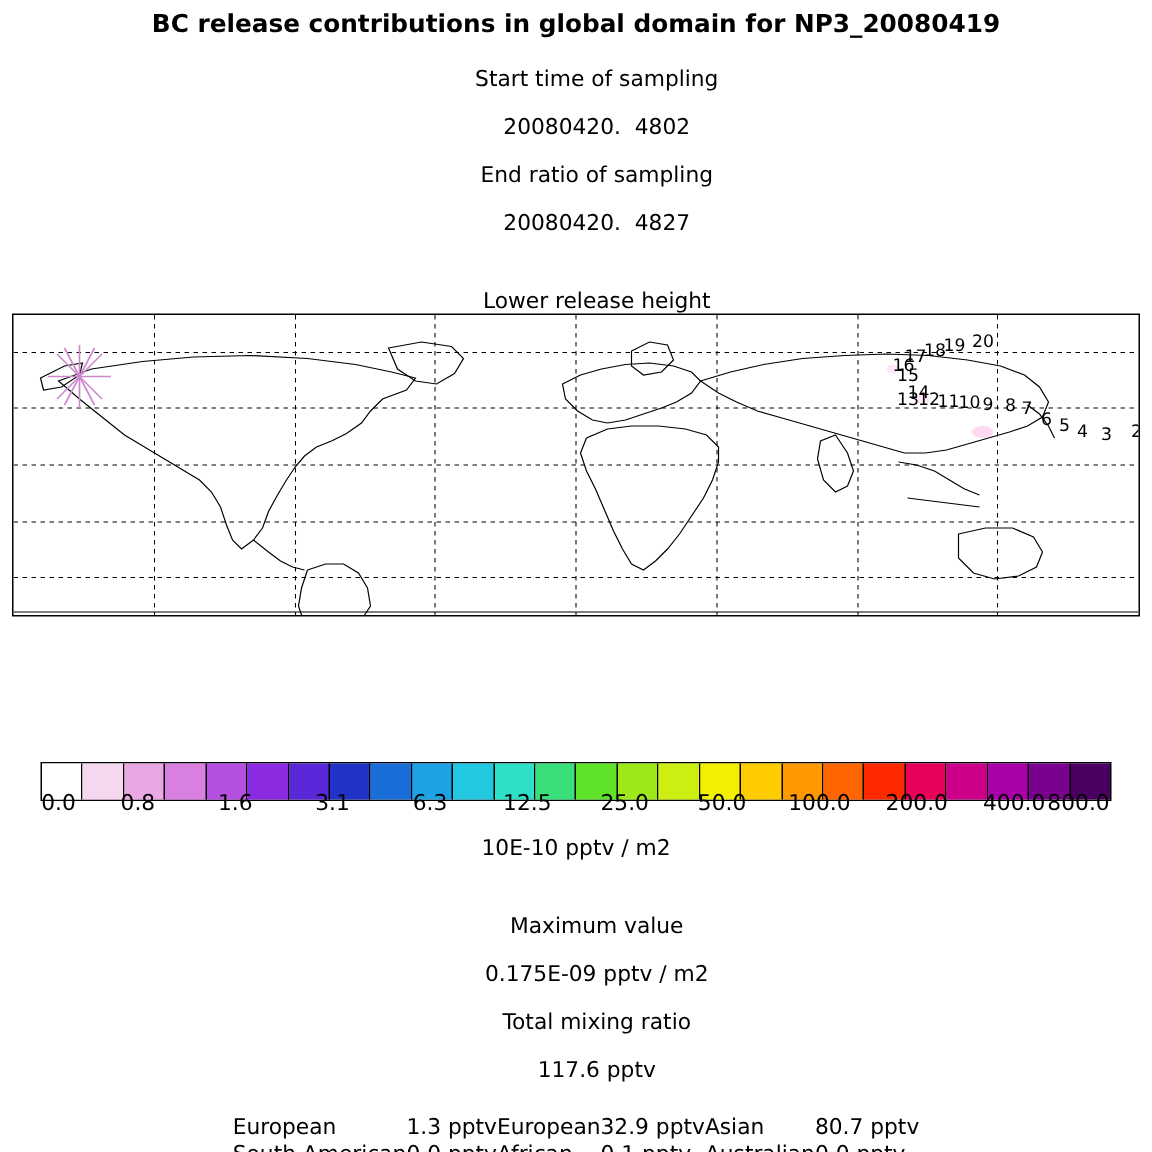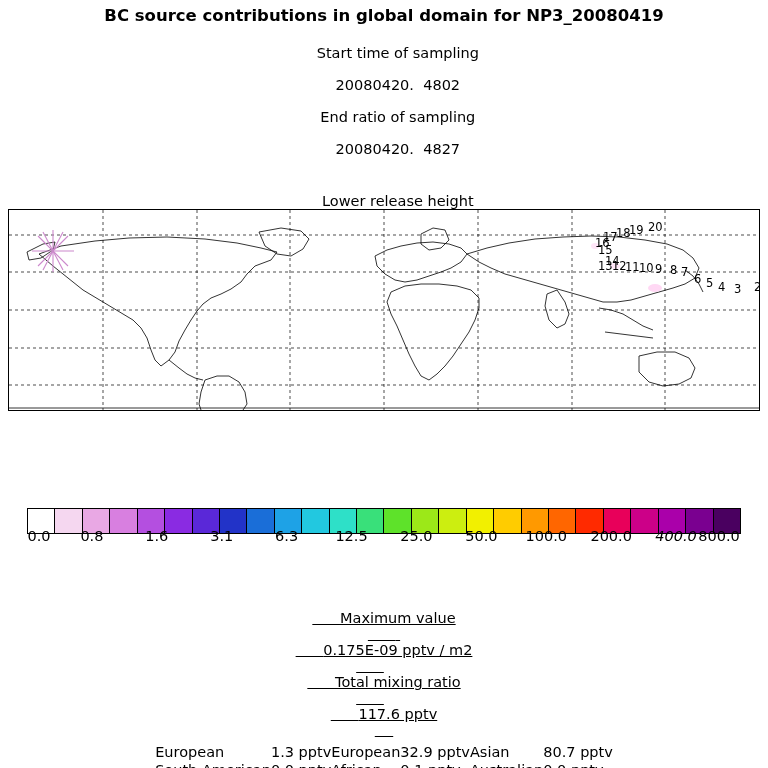--- a/index.html
+++ b/index.html
@@ -117,21 +117,20 @@
   .footer {
     position: absolute;
     top: 594px;
     left: 0;
     width: 768px;
     text-align: center;
   }
   .footer .maxline {
     font-size: 14.5px;
     white-space: pre;
-    text-decoration: underline;
   }
   .footer .maxline .gap {
     display: inline-block;
     width: 28px;
   }
   .contrib-table {
     margin: 5px auto 0 auto;
     border-collapse: collapse;
     font-size: 14.5px;
   }
@@ -147,21 +146,21 @@
     text-align: left;
     padding-right: 34px;
   }
 </style>
 </head>
 <body>
 
 <div class="page">
 
   <div class="header">
-    <div class="title">BC  source contributions in global domain for NP3_20080419</div>
+    <div class="title">BC  release contributions in global domain for NP3_20080419</div>
     <div class="subline">
       <span>Start time of sampling</span>
       <span>&nbsp;</span>
       <span>20080420.  4802</span>
       <span class="gap"></span>
       <span>End ratio of sampling</span>
       <span>&nbsp;</span>
       <span>20080420.  4827</span>
     </div>
     <div class="subline">
@@ -311,24 +310,25 @@
       <span style="left: 39px;">0.0</span>
       <span style="left: 91.9091px;">0.8</span>
       <span style="left: 156.818px;">1.6</span>
       <span style="left: 221.727px;">3.1</span>
       <span style="left: 286.636px; text-align: center;">6.3</span>
       <span style="left: 351.545px;">12.5</span>
       <span style="left: 416.455px;">25.0</span>
       <span style="left: 481.364px;">50.0</span>
       <span style="left: 546.273px;">100.0</span>
       <span style="left: 611.182px;">200.0</span>
-      <span style="left: 676.091px; font-style: italic;">400.0</span>
+      <span style="left: 676.091px;">400.0</span>
       <span style="left: 719px;">800.0</span>
     </div>
 
+  <div class="cbar-unit">10E-10 pptv / m2</div>
 
   <div class="footer">
     <div class="maxline">
       <span>Maximum value</span>
       <span>&nbsp;</span>
       <span>0.175E-09 pptv / m2</span>
       <span class="gap"></span>
       <span>Total mixing ratio</span>
       <span class="gap"></span>
       <span>117.6 pptv</span>

